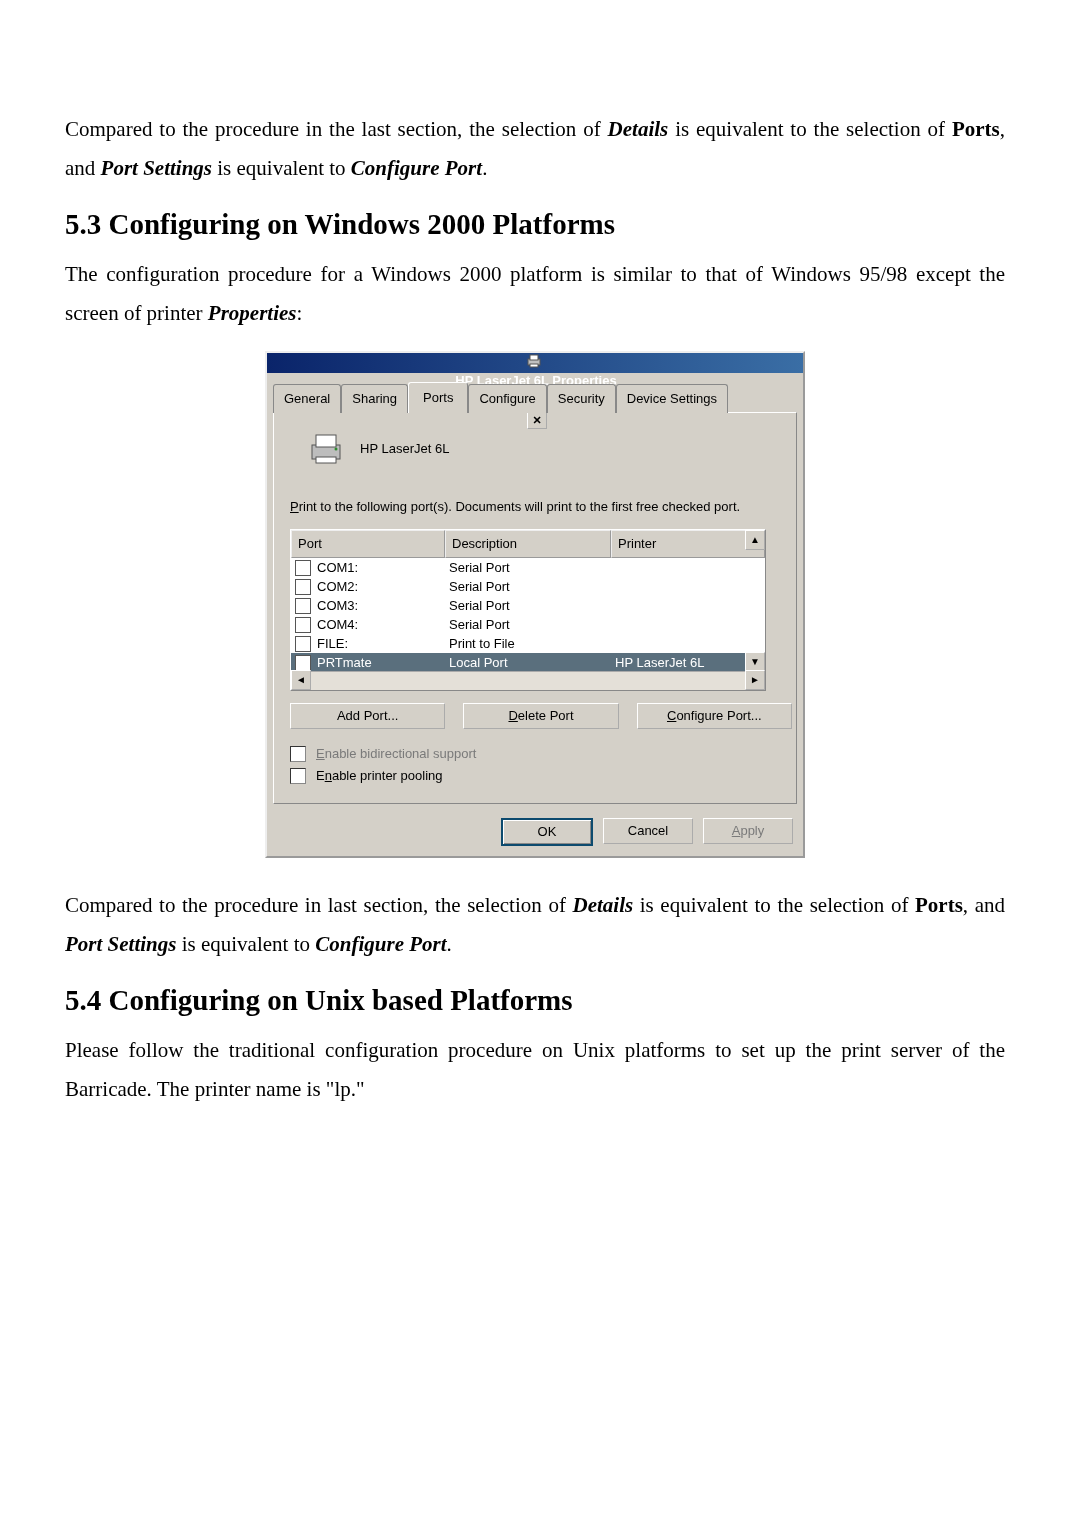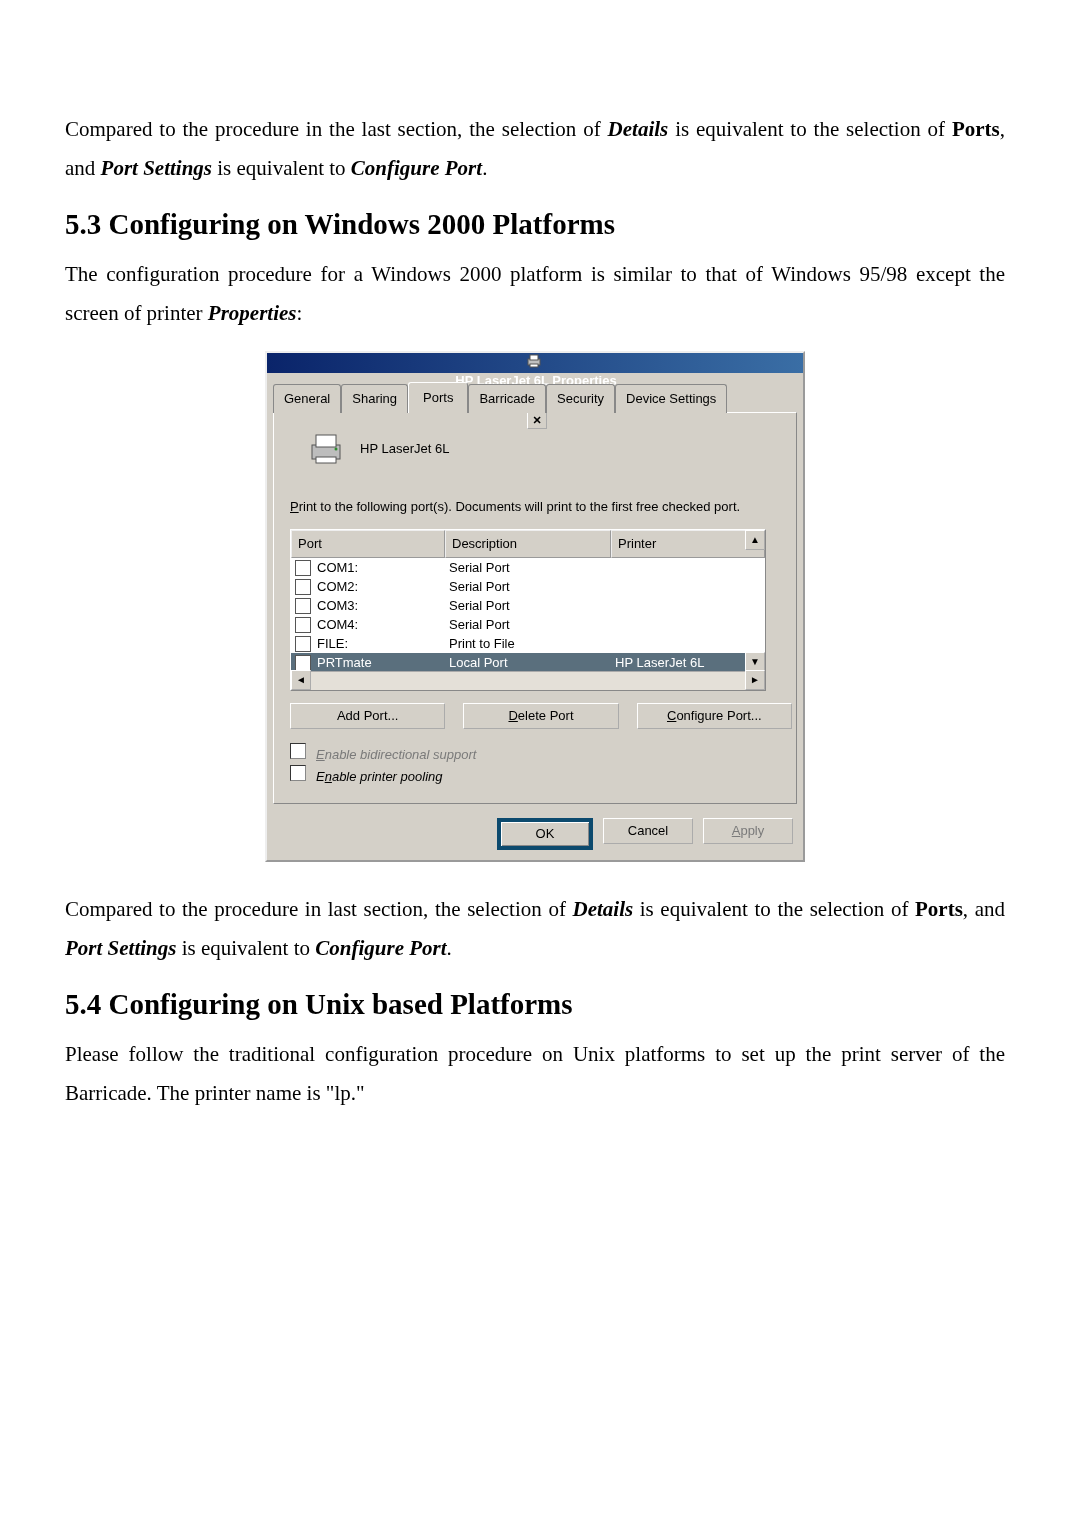--- a/index.html
+++ b/index.html
@@ -169,33 +169,33 @@
     height: 24px;
     background:#d4d0c8;
     border: 1px outset #fff;
     font-family: Tahoma, Arial, sans-serif;
     font-size: 13px;
     text-align:center;
     display:flex; align-items:center; justify-content:center;
   }
   .checks { margin-top: 14px; }
   .checks .cline {
-    display:flex; gap:10px; height:22px;font-style:italic;
+    display:flex; align-items:center; gap:10px; height:22px;
   }
   .checks .cb {
     width:14px; height:14px; background:#fff; border:1px inset #888;
   }
   .greyed { color:#7a7a7a; }
 
   .dlg-buttons {
     display:flex; justify-content:flex-end; gap:10px;
     padding: 6px 10px 10px 0;
   }
   .dlg-buttons .winbtn { flex: 0 0 88px; }
-  .dlg-buttons .winbtn.ok { border: 4px solid #0c4a6e; box-shadow: inset 1px 1px #fff, inset -1px -1px #888; }
+  .dlg-buttons .winbtn.ok { border: 2px solid #0c4a6e; box-shadow: inset 1px 1px #fff, inset -1px -1px #888; }
 
   .page-num {
     text-align:center;
     margin-top: 70px;
   }
   .ul { text-decoration: underline; }
 </style>
 </head>
 <body>
 
@@ -224,21 +224,21 @@
         <span>HP LaserJet 6L Properties</span>
         <span class="spacer"></span>
         <span class="sysbtn">?</span>
         <span class="sysbtn">✕</span>
       </div>
 
       <div class="tabs">
         <div class="tab">General</div>
         <div class="tab">Sharing</div>
         <div class="tab active">Ports</div>
-        <div class="tab">Barricade</div>
+        <div class="tab">Configure</div>
         <div class="tab">Security</div>
         <div class="tab">Device Settings</div>
       </div>
 
       <div class="tab-body">
         <div class="printer-row">
           <span class="printer-icon">
             <svg viewBox="0 0 40 36" width="40" height="36">
               <rect x="6" y="14" width="28" height="14" fill="#bdbdbd" stroke="#555"></rect>
               <rect x="10" y="4" width="20" height="12" fill="#fff" stroke="#555"></rect>

